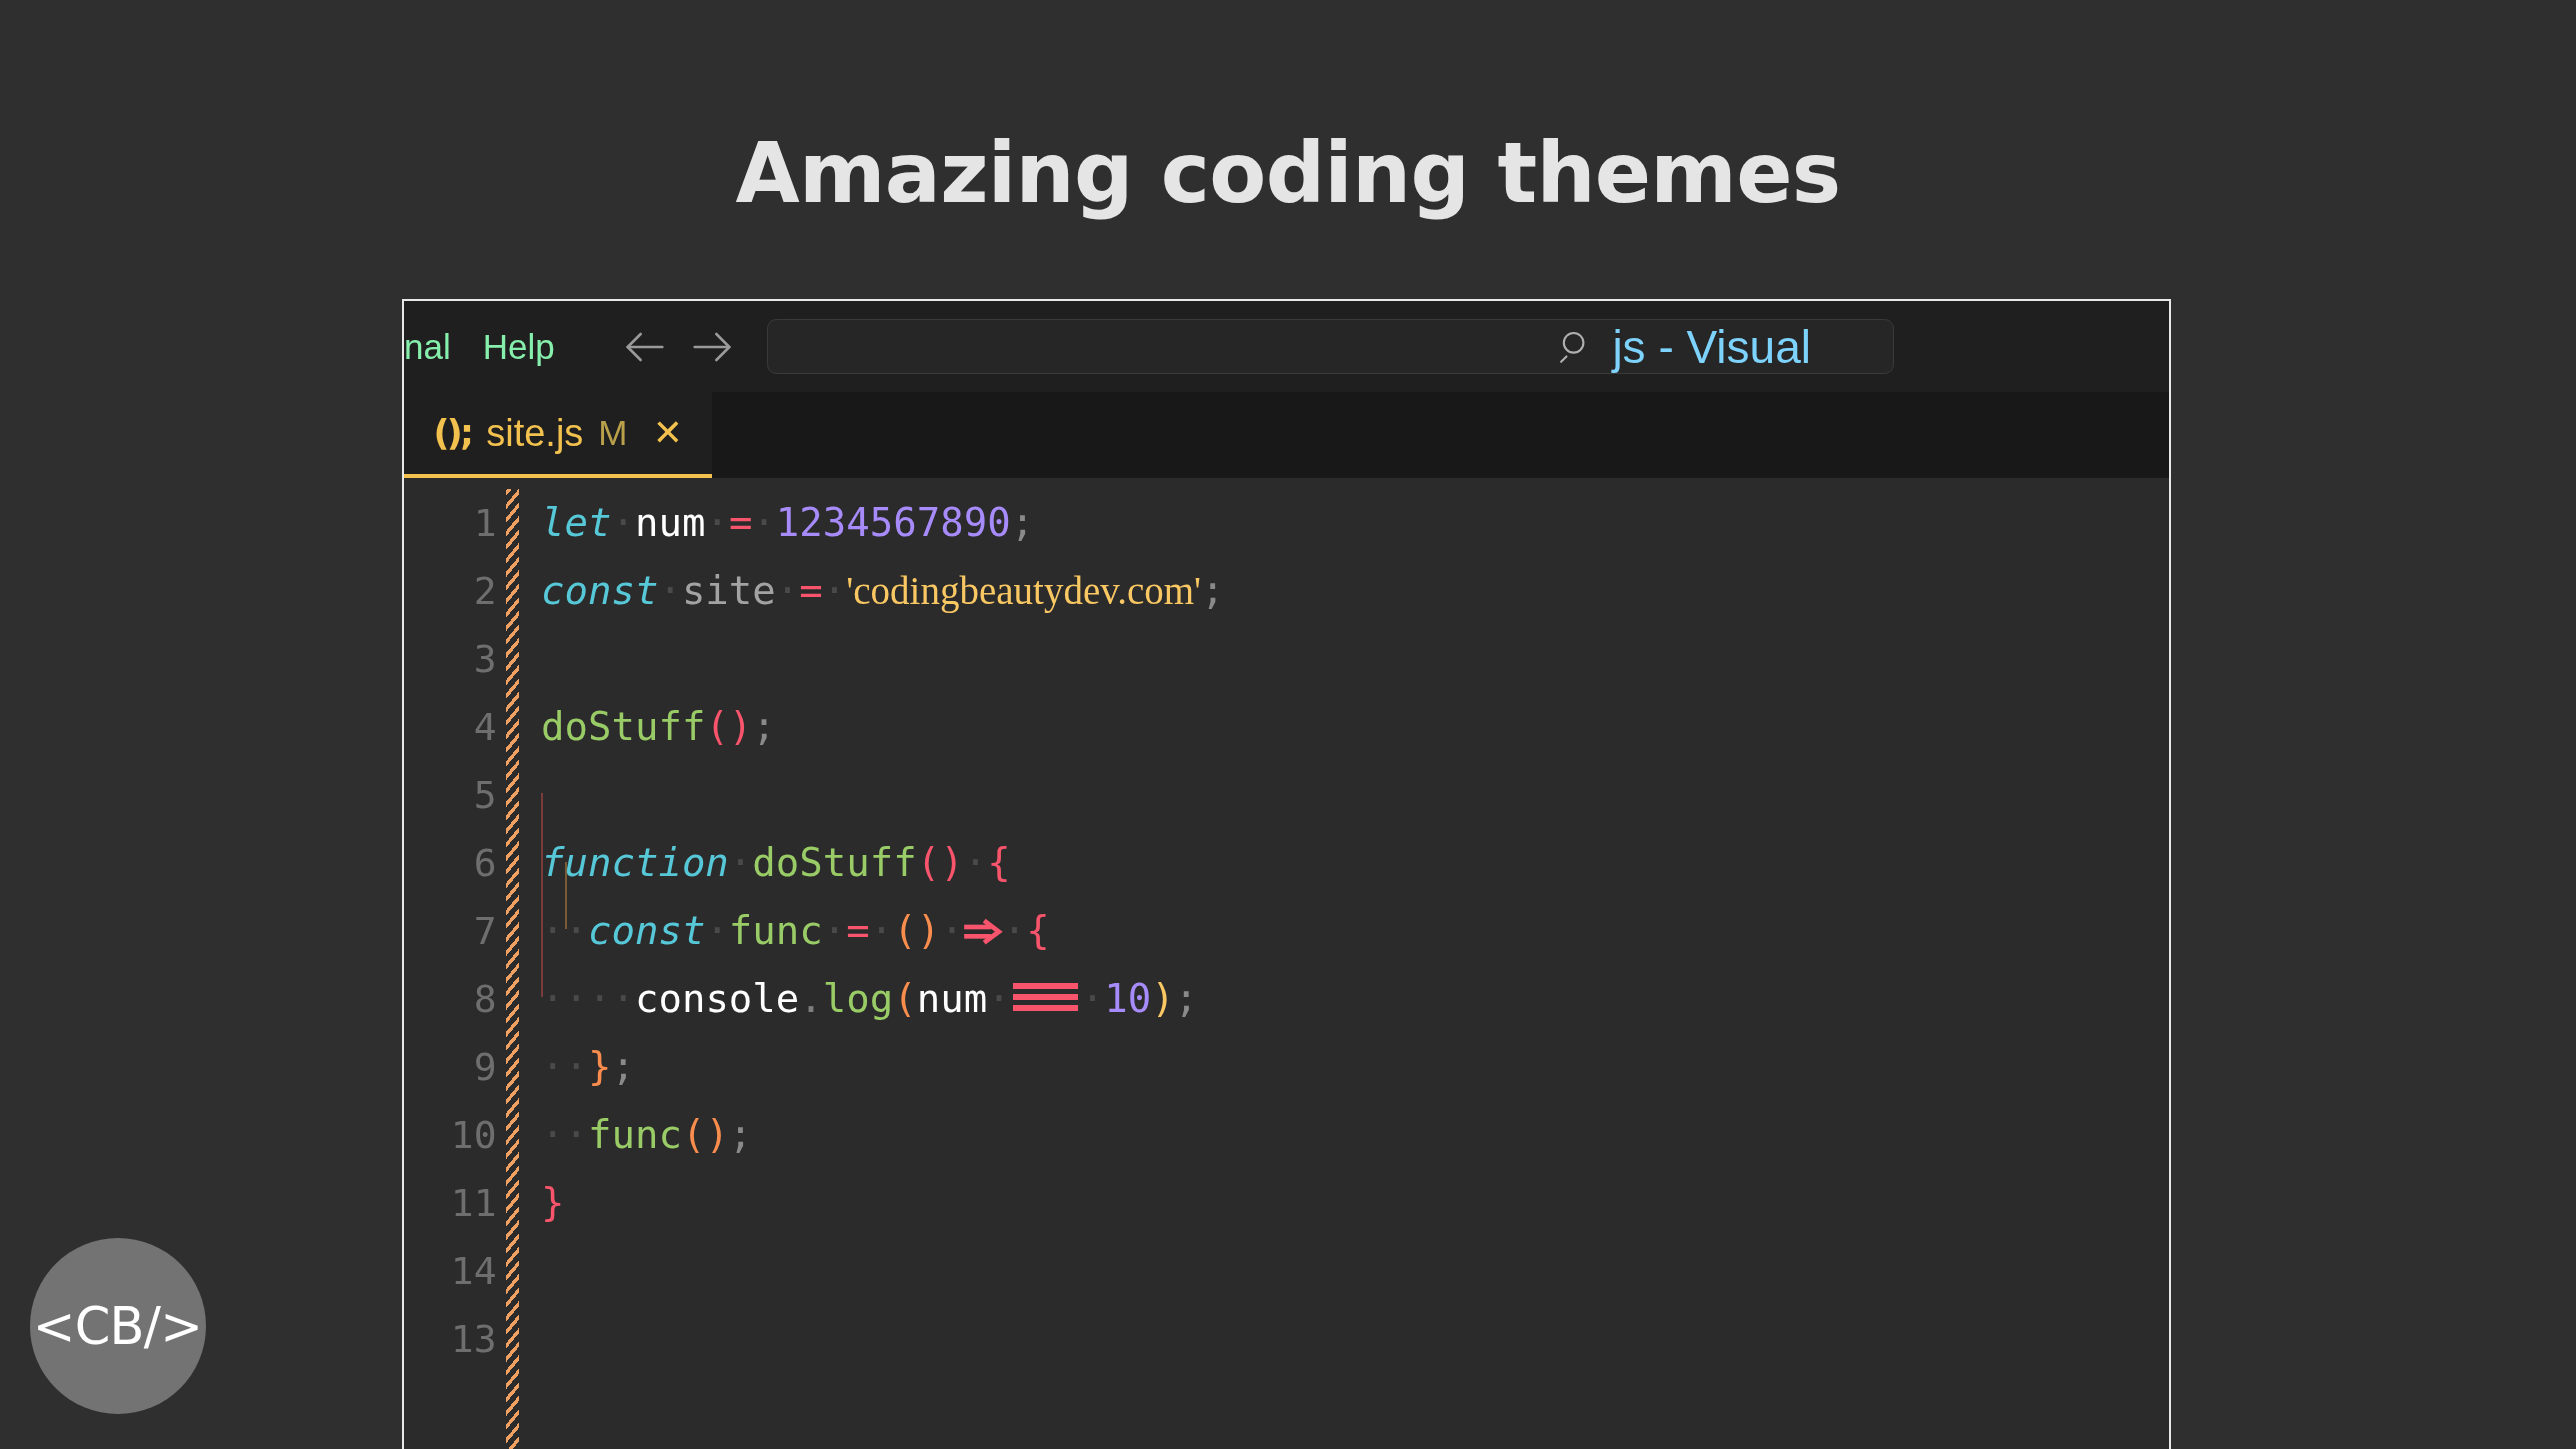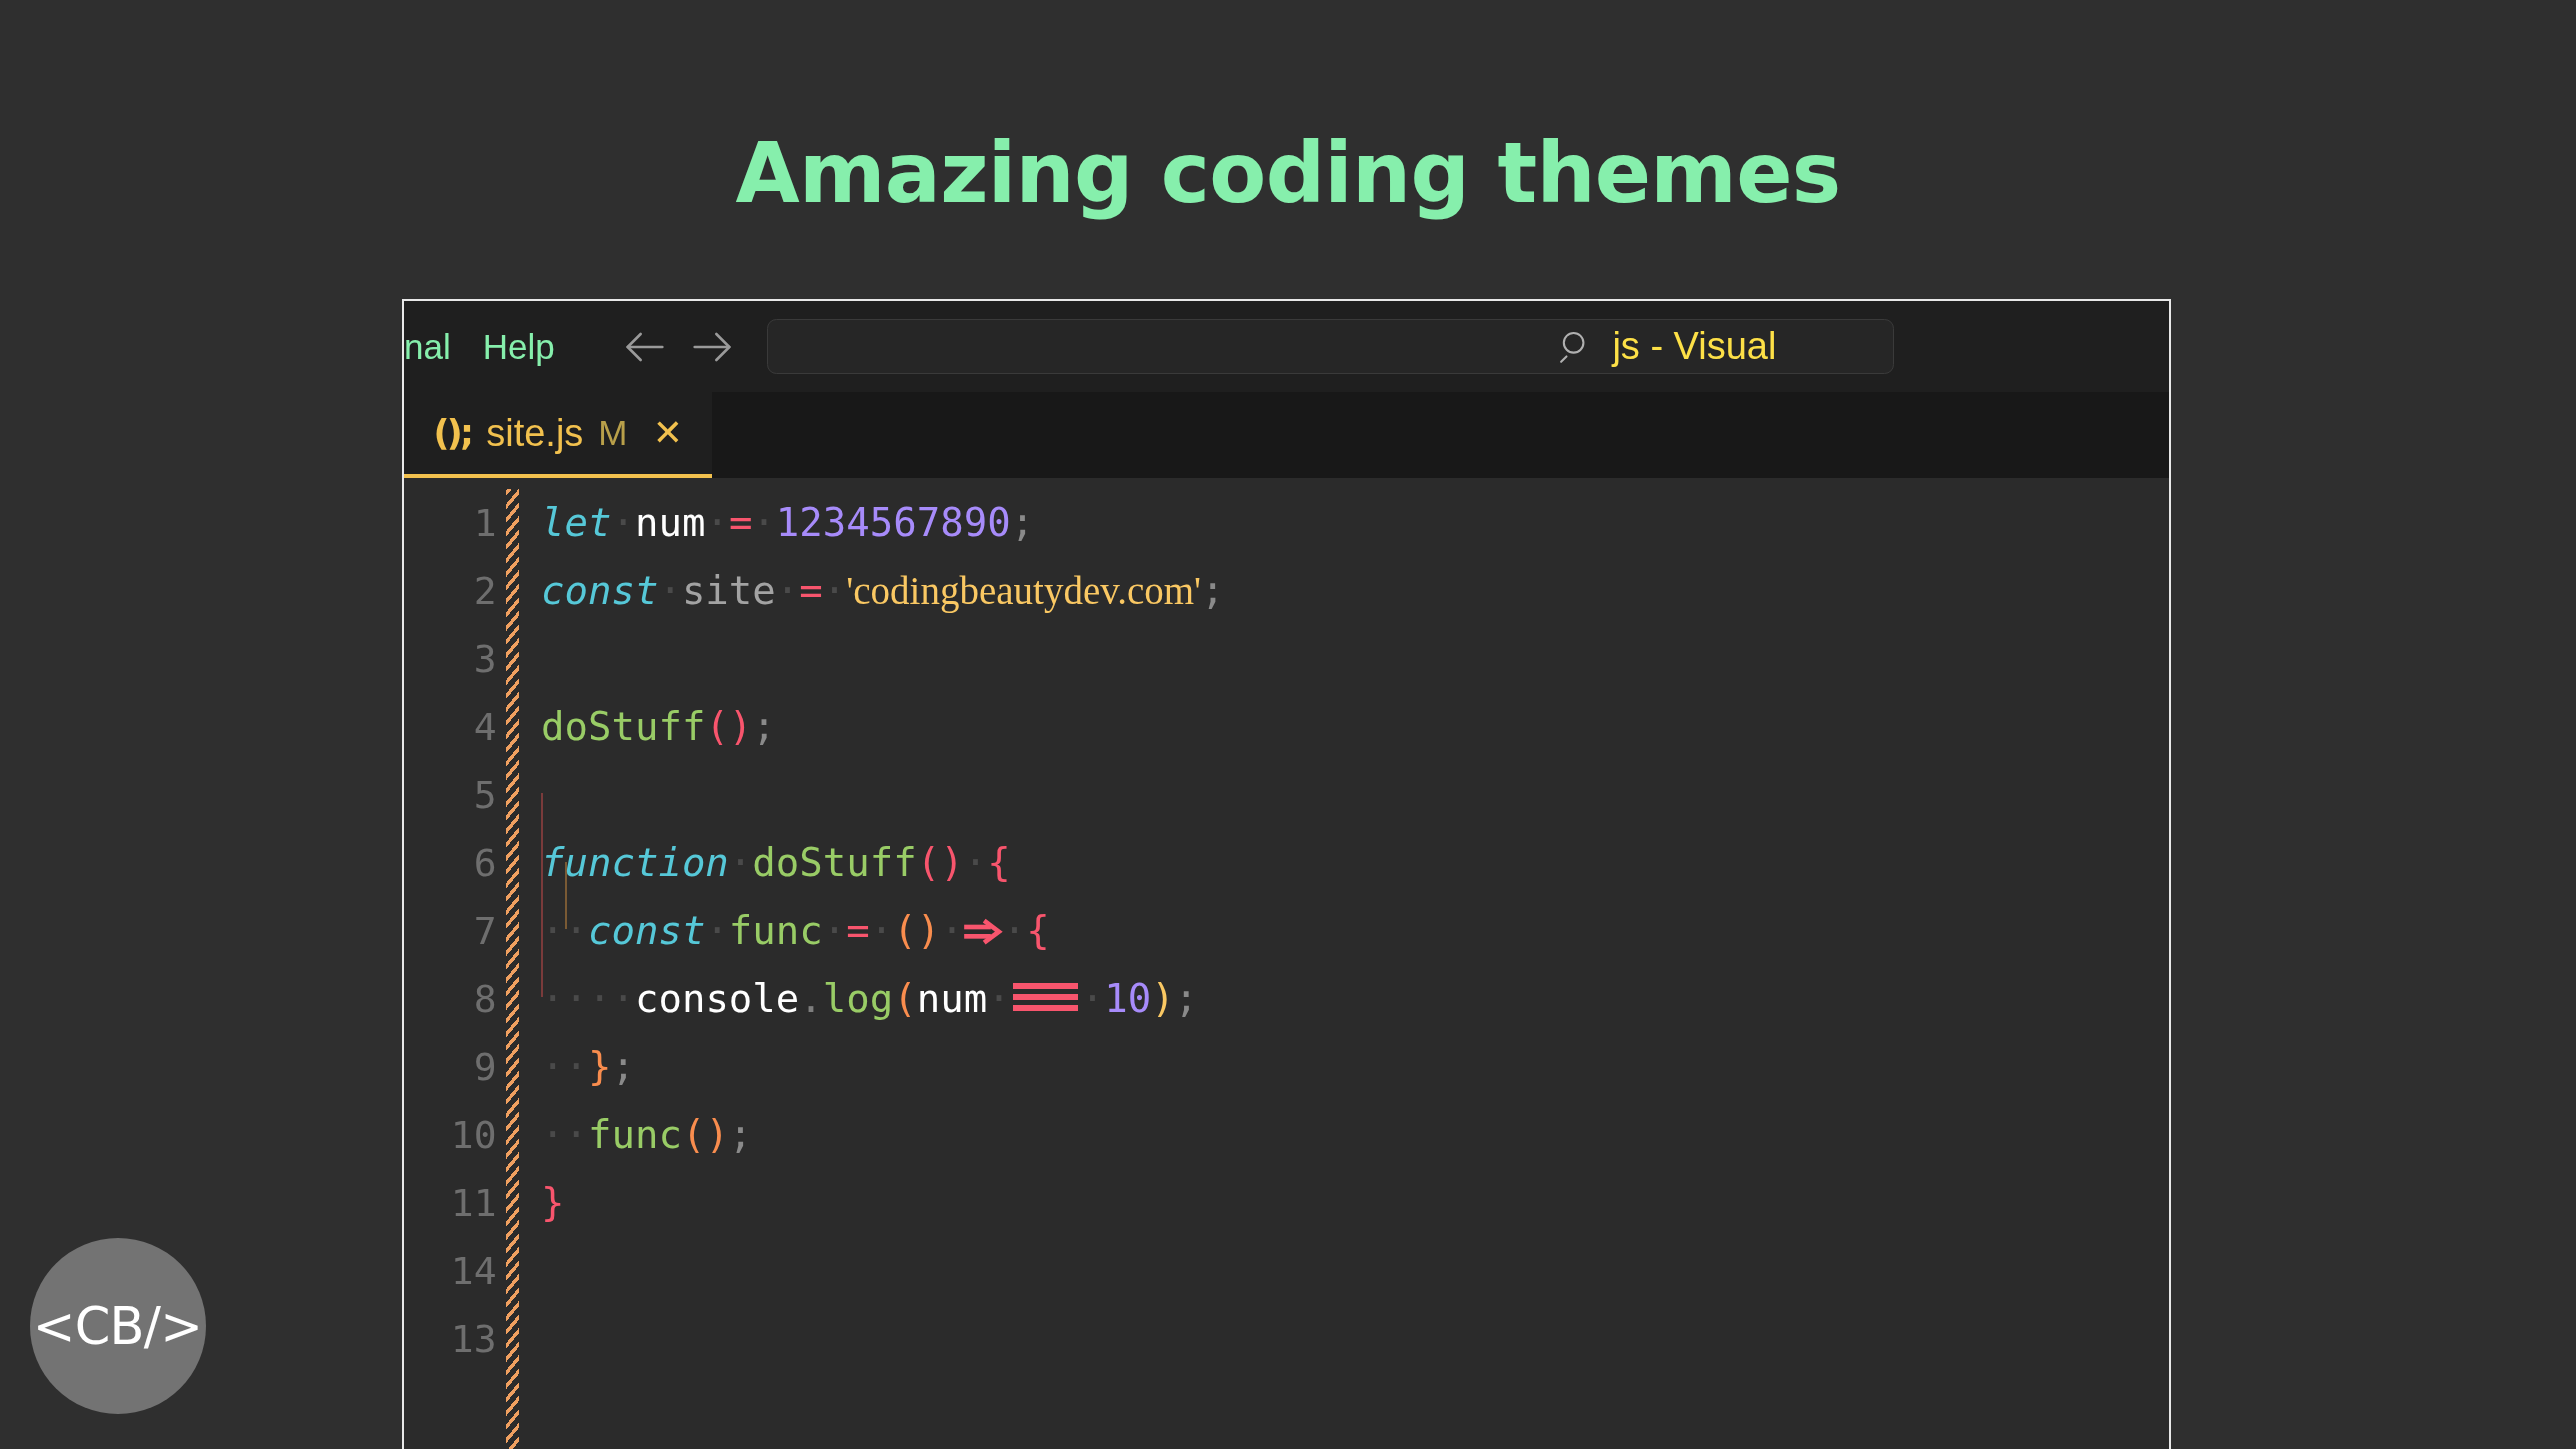--- a/index.html
+++ b/index.html
@@ -20,21 +20,21 @@
   
   .page-title {
     position: absolute;
     left: 0; right: 0;
     top: 125px;
     text-align: center;
     font-family: "DejaVu Sans", sans-serif;
     font-weight: bold;
     font-size: 83px;
     letter-spacing: -0.7px;
-    color: #86efac;
+    color: #e5e5e5;
     white-space: nowrap;
   }
 
   
   .logo {
     position: absolute;
     left: 29.5px;
     top: 1238px;
     width: 176px;
     height: 176px;
@@ -119,22 +119,22 @@
   }
   .cmd-inner {
     display: flex;
     align-items: center;
     gap: 17.4px;
     position: absolute;
     left: 789px;
     white-space: nowrap;
   }
   .cmd-text {
-    color: #fde047;
-    font-size: 38px;
+    color: #7dd3fc;
+    font-size: 46px;
     font-family: "Liberation Sans", sans-serif;
     white-space: nowrap;
   }
 
   
   .tabstrip {
     height: 86px;
     background: #181818;
     display: flex;
     align-items: stretch;

